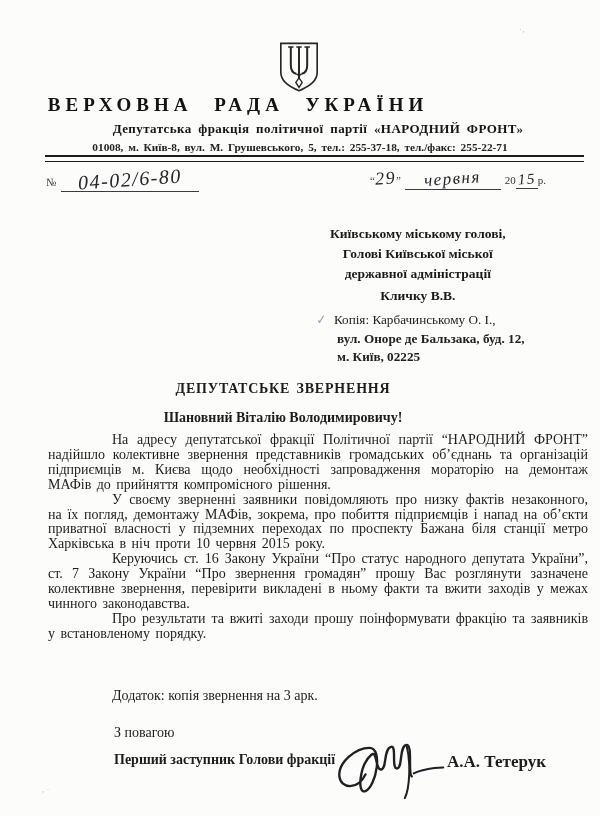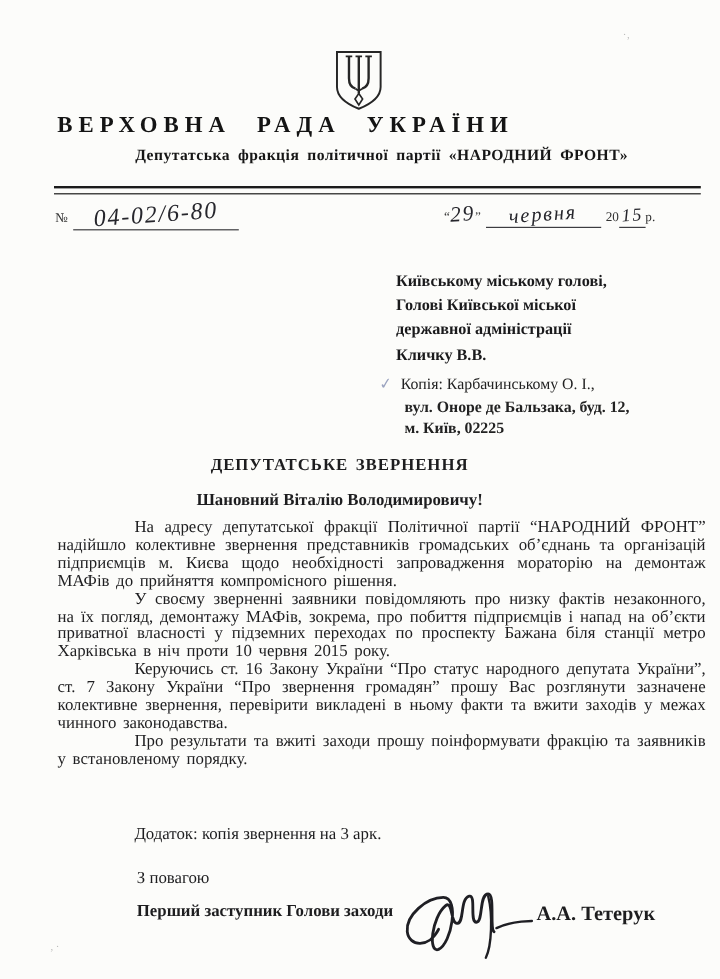--- a/index.html
+++ b/index.html
@@ -48,21 +48,21 @@
   .ref-no .hand{font-size:20px;}
   .ref-date{position:absolute;left:370px;top:168px;white-space:nowrap;}
   .ref-date .day{font-size:18px;}
   .ref-date .month-wrap{width:96px;text-align:center;}
   .ref-date .month{font-size:17px;}
   .ref-date .year-wrap{width:22px;text-align:center;}
   .ref-date .year{font-size:15px;}
   
   .recipient{
     position:absolute;left:330px;top:224px;
-    font-size:13.5px;font-weight:700;line-height:20px;color:#1a1a1c;
+    font-size:13.5px;font-weight:700;line-height:20px;color:#1a1a1c;text-align:center;
   }
   .recipient .name{margin-top:2px;}
   .copy{
     position:absolute;left:316px;top:311px;
     font-size:13.2px;line-height:18.5px;color:#222;
   }
   .copy .first{display:flex;gap:7px;align-items:baseline;}
   .check{
     color:#9aa3bf;font-size:13px;display:inline-block;
     transform:rotate(-6deg);
@@ -107,20 +107,21 @@
       <path d="M13,6 V26 Q13,34 19,35.5" stroke-width="2.2"></path>
       <path d="M31,6 V26 Q31,34 25,35.5" stroke-width="2.2"></path>
       <path d="M10,6 H16 M19,6 H25 M28,6 H34" stroke-width="1.6"></path>
       <path d="M19,35.5 Q22,38.5 25,35.5" stroke-width="1.6"></path>
       <path d="M22,40 L18.5,45 L22,50.5 L25.5,45 Z" stroke-width="1.5"></path>
     </svg>
   </div>
 
   <div class="org-name">ВЕРХОВНА РАДА УКРАЇНИ</div>
   <div class="faction">Депутатська фракція політичної партії «НАРОДНИЙ ФРОНТ»</div>
+  <div class="address">01008, м. Київ-8, вул. М. Грушевського, 5, тел.: 255-37-18, тел./факс: 255-22-71</div>
   <div class="rule"></div>
 
   <div class="ref-no">
     <span class="printed">№</span>
     <span class="u-wrap"><span class="hand">04-02/6-80</span></span>
   </div>
 
   <div class="ref-date">
     <span class="printed">“</span><span class="hand day">29</span><span class="printed">”</span>
     <span class="u-wrap month-wrap"><span class="hand month">червня</span></span>
@@ -149,21 +150,21 @@
   <div class="body-text">
     <p>На адресу депутатської фракції Політичної партії “НАРОДНИЙ ФРОНТ” надійшло колективне звернення представників громадських об’єднань та організацій підприємців м. Києва щодо необхідності запровадження мораторію на демонтаж МАФів до прийняття компромісного рішення.</p>
     <p>У своєму зверненні заявники повідомляють про низку фактів незаконного, на їх погляд, демонтажу МАФів, зокрема, про побиття підприємців і напад на об’єкти приватної власності у підземних переходах по проспекту Бажана біля станції метро Харківська в ніч проти 10 червня 2015 року.</p>
     <p>Керуючись ст. 16 Закону України “Про статус народного депутата України”, ст. 7 Закону України “Про звернення громадян” прошу Вас розглянути зазначене колективне звернення, перевірити викладені в ньому факти та вжити заходів у межах чинного законодавства.</p>
     <p>Про результати та вжиті заходи прошу поінформувати фракцію та заявників у встановленому порядку.</p>
   </div>
 
   <div class="attachment">Додаток: копія звернення на 3 арк.</div>
 
   <div class="regards">З повагою</div>
-  <div class="sig-position">Перший заступник Голови заходи</div>
+  <div class="sig-position">Перший заступник Голови фракції</div>
 
   <div class="signature">
     <svg viewBox="0 0 130 65" fill="none" stroke="#1f1f24" stroke-linecap="round">
       <path d="M34,38 C26,54 9,53 7.5,40 C6,26 24,11 38,11 C52,11 45,50 34,55 C25,58.5 28,28 40,18 C46,13 44,34 50,33 C56,32 52,12 60,10 C66,8.5 60,32 66,32 C72,32 68,8 76,8 C82,8 77,38 81,40" stroke-width="2.4"></path>
       <path d="M76,10 C80,26 79,52 74,62" stroke-width="2"></path>
       <path d="M83,37 C89,34 96,32.5 104,31.5 L113,31" stroke-width="2"></path>
     </svg>
   </div>
 
   <div class="signer-name">А.А. Тетерук</div>

